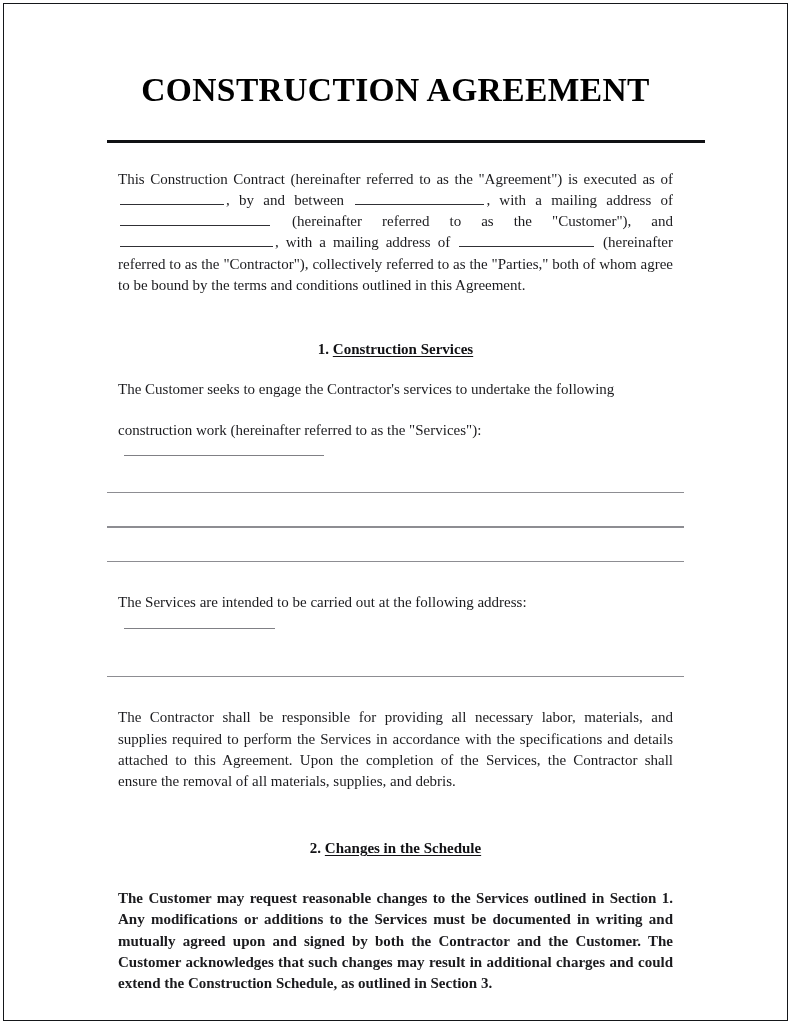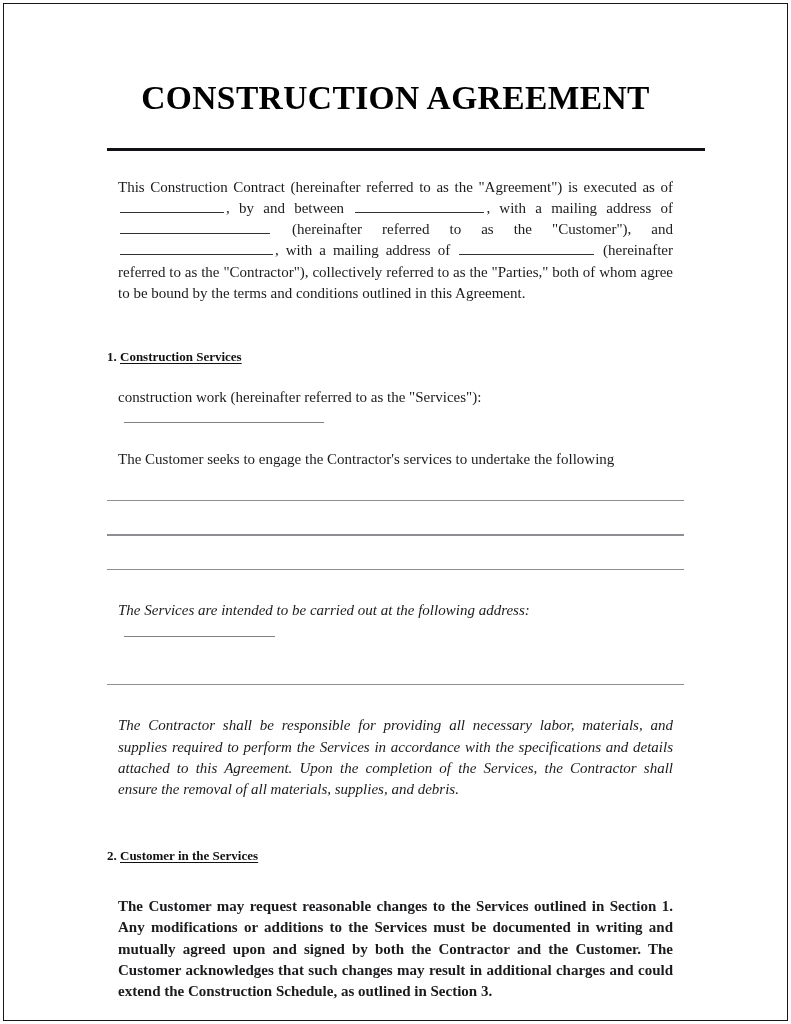--- a/index.html
+++ b/index.html
@@ -38,21 +38,21 @@
   }
 
   
   .doc-title {
     font-family: "Liberation Serif", "DejaVu Serif", serif;
     font-weight: bold;
     font-size: 33.5px;
     letter-spacing: 0.4px;
     text-align: center;
     color: #000000;
-    margin: 12px;
+    margin: 4px;
     padding-top: 68px;
     line-height: 1.1;
     white-space: nowrap;
   }
   .title-rule {
     margin-top: 31px;
     height: 3px;
     background: #101114;
     width: 598px;
   }
@@ -81,25 +81,26 @@
     margin: 0 2px;
   }
   .b-date   { width: 104px; }
   .b-name1  { width: 129px; }
   .b-addr1  { width: 150px; }
   .b-name2  { width: 153px; }
   .b-addr2  { width: 135px; }
 
   
   .section-head {
-    font-size: 13px;
+    font-size: 15px;
     font-weight: bold;
     color: #111114;
     margin: 0;
     line-height: 20px;
+    text-align: center;
   }
   .section-head .num {
     text-decoration: none;
   }
   .section-head .label {
     text-decoration: underline;
     text-underline-offset: 2px;
   }
   .sec1-head { margin-top: 43px; }
   .sec2-head { margin-top: 46px; }
@@ -128,21 +129,20 @@
     height: 1.6px;
     background: #8d8d92;
   }
   .fr-1 { margin-top: 29px; }
   .fr-2 { margin-top: 33px; }
   .fr-3 { margin-top: 33px; }
   .fr-addr { margin-top: 41px; }
 
   .para-gap {
     margin-top: 30px;
-    font-style: italic;
   }
   .sec2-body {
     margin-top: 30px;
     font-weight: bold;
   }
 </style>
 </head>
 <body>
 
 <div class="page">
@@ -164,39 +164,39 @@
       <span class="blank-inline b-name2"></span><span>, with a mailing address of</span>
       <span class="blank-inline b-addr2"></span>
       <span>(hereinafter referred to as the "Contractor"), collectively referred to as the "Parties," both of whom agree to be bound by the terms and conditions outlined in this Agreement.</span>
     </p>
 
     <div class="section-head sec1-head">
       <span class="num">1.</span>
       <span class="label">Construction Services</span>
     </div>
 
+    <p class="para left lead-line">The Customer seeks to engage the Contractor's services to undertake the following</p>
+
     <p class="para left lead-line2">
       <span>construction work (hereinafter referred to as the "Services"):</span><span class="tail-rule tail-services"></span>
     </p>
 
-    <p class="para left lead-line">The Customer seeks to engage the Contractor's services to undertake the following</p>
-
     <div class="fill-rule fr-1"></div>
     <div class="fill-rule fr-2"></div>
     <div class="fill-rule fr-3"></div>
 
     <p class="para left para-gap">
       <span>The Services are intended to be carried out at the following address:</span><span class="tail-rule tail-address"></span>
     </p>
 
     <div class="fill-rule fr-addr"></div>
 
     <p class="para para-gap">The Contractor shall be responsible for providing all necessary labor, materials, and supplies required to perform the Services in accordance with the specifications and details attached to this Agreement. Upon the completion of the Services, the Contractor shall ensure the removal of all materials, supplies, and debris.</p>
 
     <div class="section-head sec2-head">
       <span class="num">2.</span>
-      <span class="label">Customer in the Services</span>
+      <span class="label">Changes in the Schedule</span>
     </div>
 
     <p class="para sec2-body">The Customer may request reasonable changes to the Services outlined in Section 1. Any modifications or additions to the Services must be documented in writing and mutually agreed upon and signed by both the Contractor and the Customer. The Customer acknowledges that such changes may result in additional charges and could extend the Construction Schedule, as outlined in Section 3.</p>
 
   </div>
 </div>
 
 </body></html>

